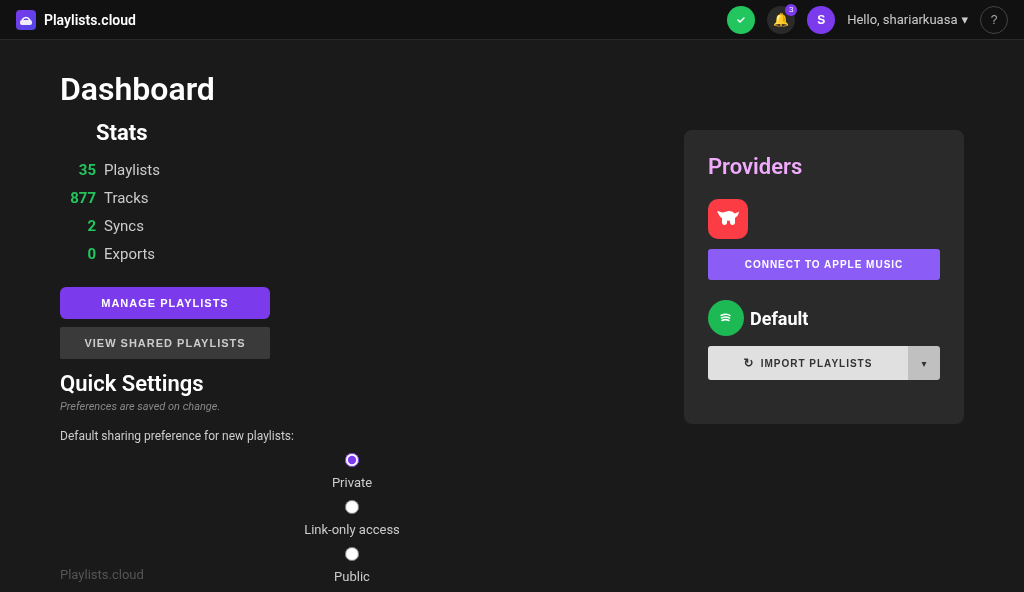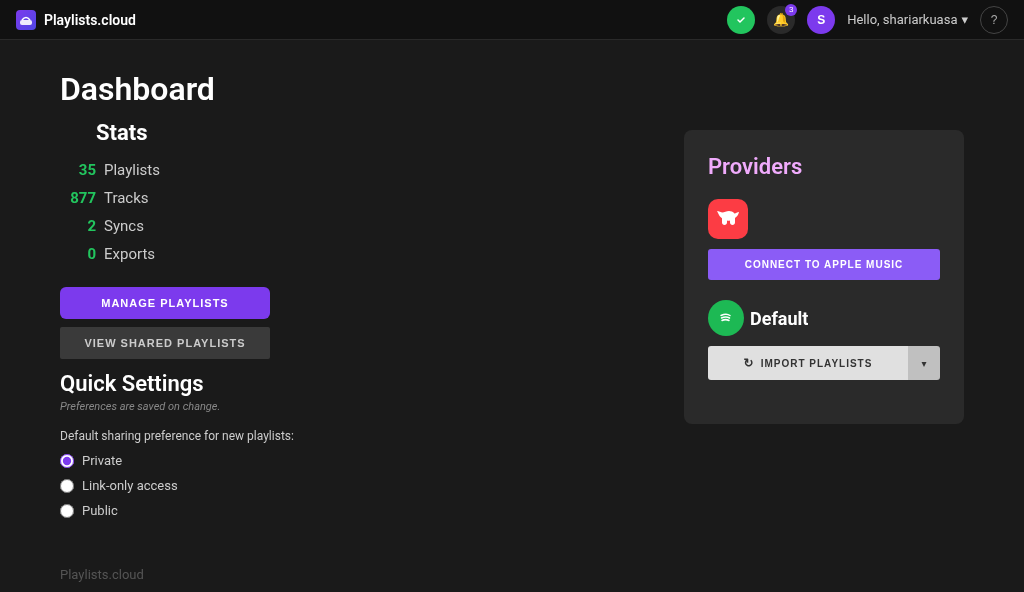--- a/index.html
+++ b/index.html
@@ -202,20 +202,21 @@
       font-size: 12px;
       color: #cccccc;
       margin-bottom: 10px;
     }
     .radio-option {
       display: flex;
       align-items: center;
       gap: 8px;
       margin-bottom: 10px;
       cursor: pointer;
+      flex-direction: column;
     }
     .radio-option input[type="radio"] {
       accent-color: #7c3aed;
       width: 14px;
       height: 14px;
     }
     .radio-option label {
       font-size: 13px;
       color: #cccccc;
       cursor: pointer;

